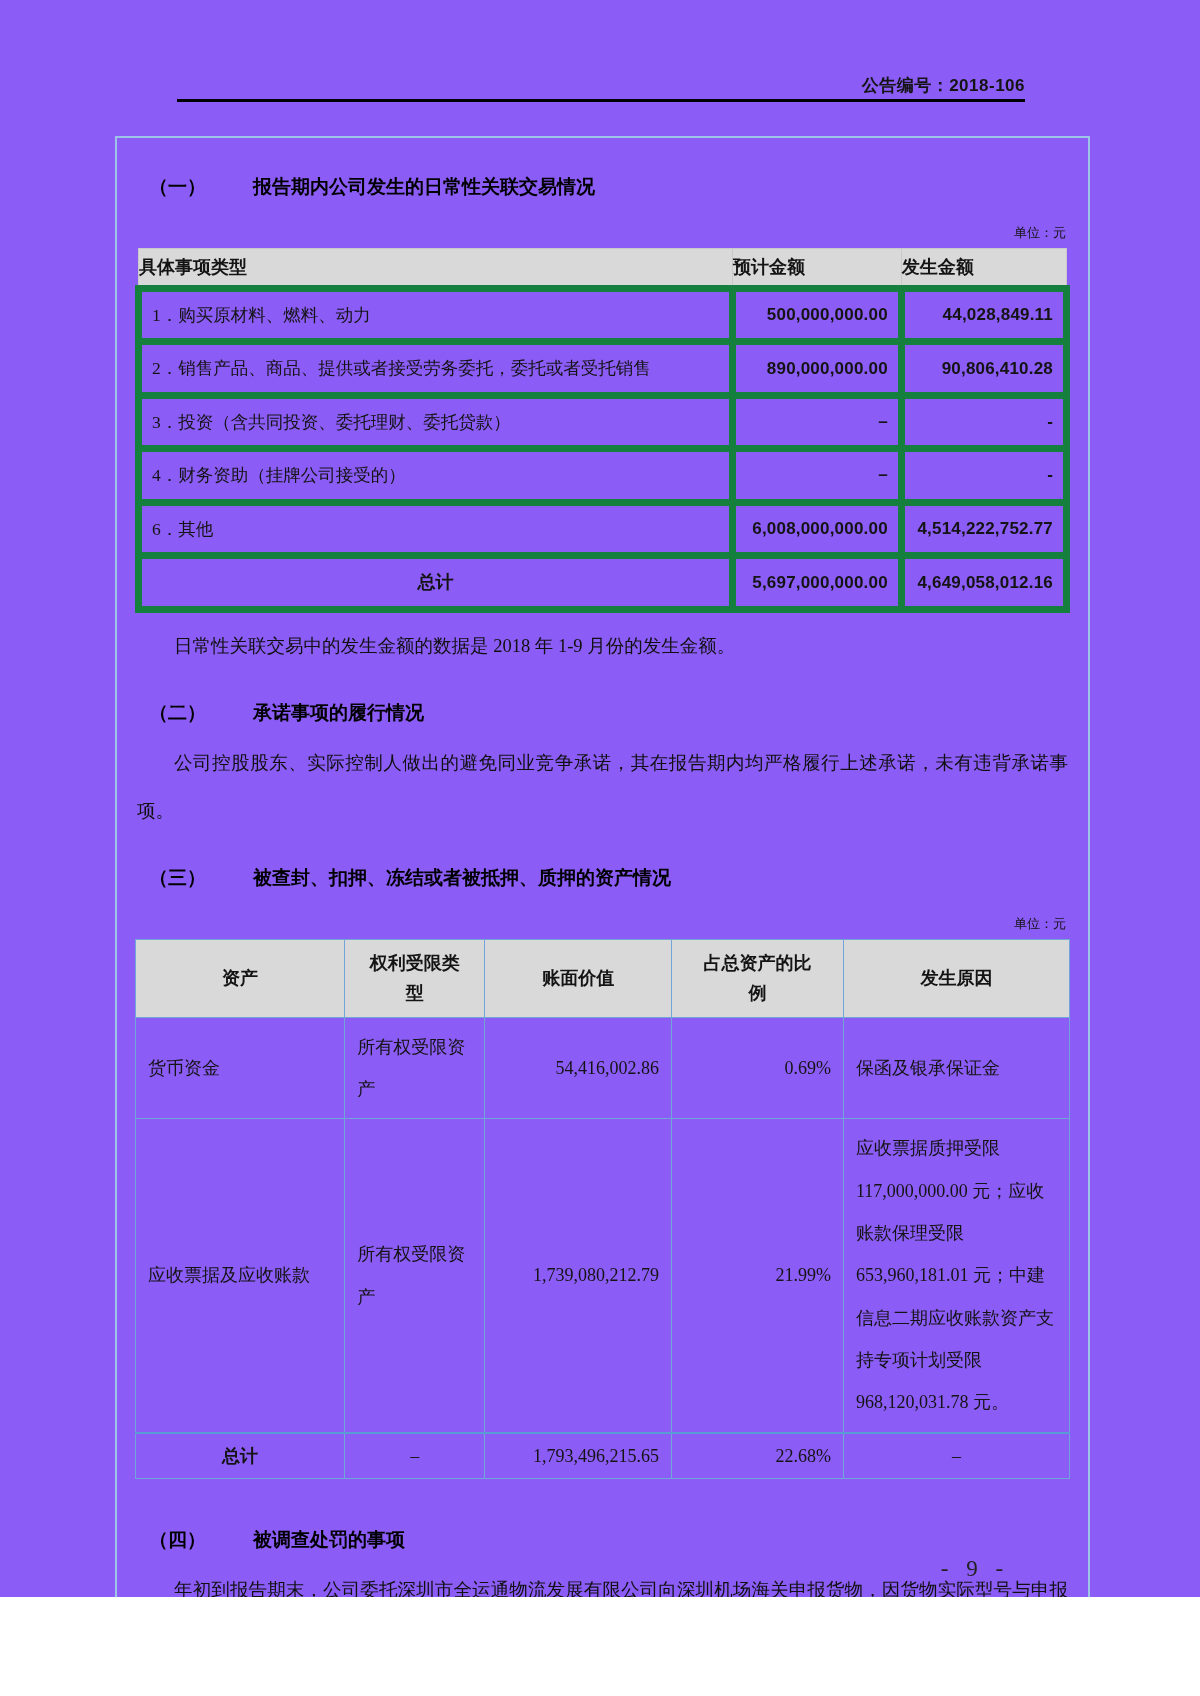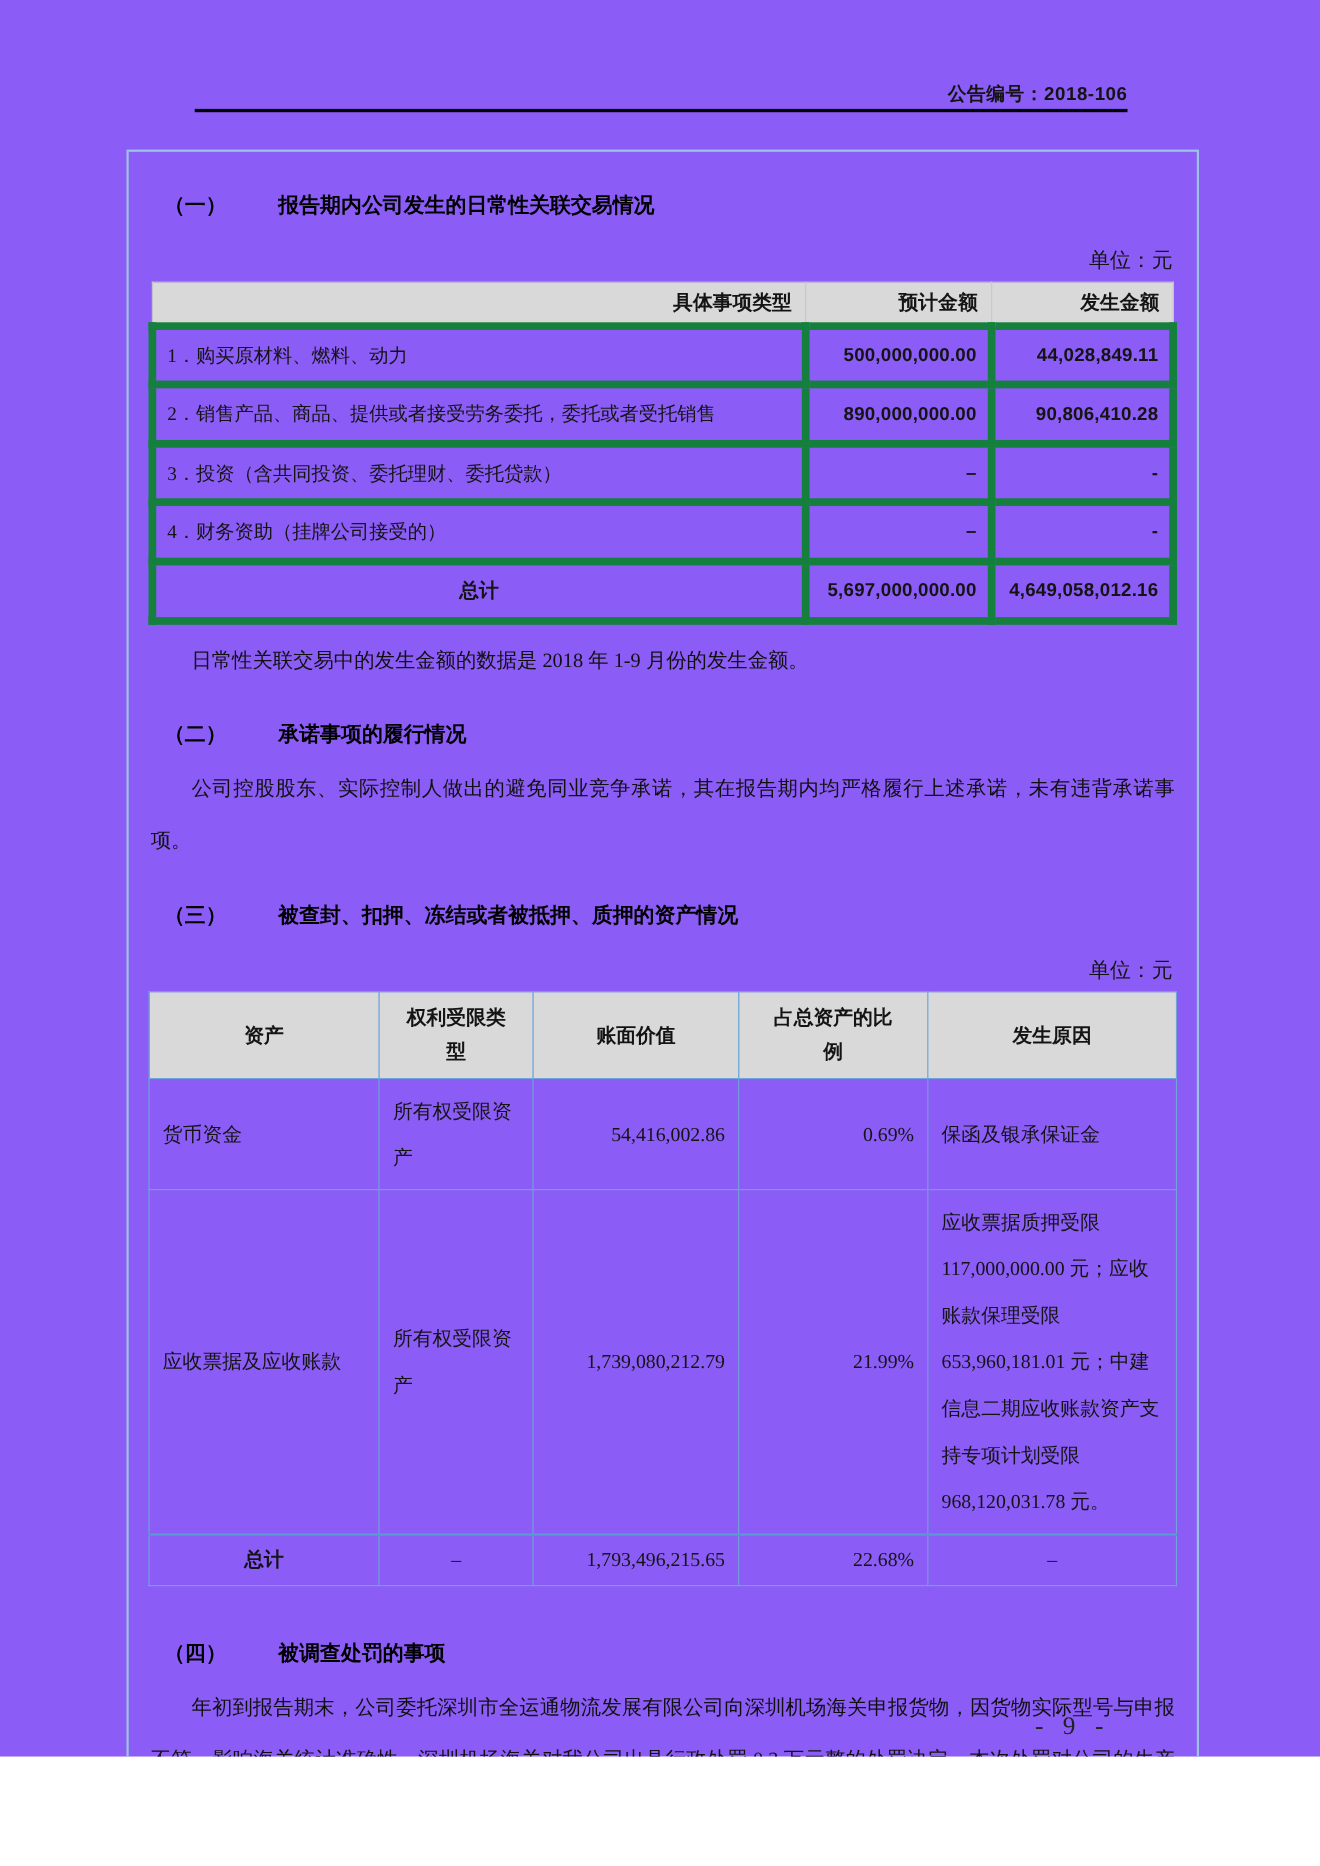--- a/index.html
+++ b/index.html
@@ -17,27 +17,27 @@
   .content-box {
     position:absolute; left:115px; top:136px; width:975px; min-height:1354px;
     border:2px solid #9DC3E6; padding:6px 18px 24px 18px;
   }
   .sec-head {
     display:flex; align-items:baseline;
     font-family:"Liberation Sans", sans-serif; font-weight:700; font-size:19px;
     margin:30px 0 0 14px; color:#000;
   }
   .sec-head .sec-num { width:104px; flex:0 0 auto; }
-  .unit { text-align:right; font-size:19px; margin:24px 4px 6px 0; }
+  .unit { text-align:right; font-size:13px; margin:24px 4px 6px 0; }
   table { border-collapse:collapse; width:100%; table-layout:fixed; }
   
   .t1 { font-size:17px; }
   .t1 th {
     background:#D9D9D9; font-family:"Liberation Sans", sans-serif; font-weight:700;
-    font-size:18px; padding:6px 12px; border:1px solid #c9c9c9; text-align:right;
+    font-size:18px; padding:6px 0; border:1px solid #c9c9c9; text-align:left;
   }
   .t1 td { border:7px solid #15803d; padding:7px 10px; vertical-align:middle; }
   .t1 td.label { text-align:left; padding-left:10px; line-height:1.85; font-size:17.5px; }
   .t1 td.num {
     text-align:right; font-family:"Liberation Sans", sans-serif; font-weight:700;
     font-size:17px; letter-spacing:0.2px;
   }
   .t1 tr.total-row td.label { text-align:center; font-family:"Liberation Sans", sans-serif; font-weight:700; font-size:18px; }
   
   .t2 { font-size:18px; }
@@ -105,20 +105,25 @@
         <tr>
           <td class="label">3．投资（含共同投资、委托理财、委托贷款）</td>
           <td class="num">–</td>
           <td class="num">-</td>
         </tr>
         <tr>
           <td class="label">4．财务资助（挂牌公司接受的）</td>
           <td class="num">–</td>
           <td class="num">-</td>
         </tr>
+        <tr>
+          <td class="label">6．其他</td>
+          <td class="num">6,008,000,000.00</td>
+          <td class="num">4,514,222,752.77</td>
+        </tr>
         <tr class="total-row">
           <td class="label">总计</td>
           <td class="num">5,697,000,000.00</td>
           <td class="num">4,649,058,012.16</td>
         </tr>
       </tbody>
     </table>
 
     <p class="para note">日常性关联交易中的发生金额的数据是 2018 年 1-9 月份的发生金额。</p>
 

